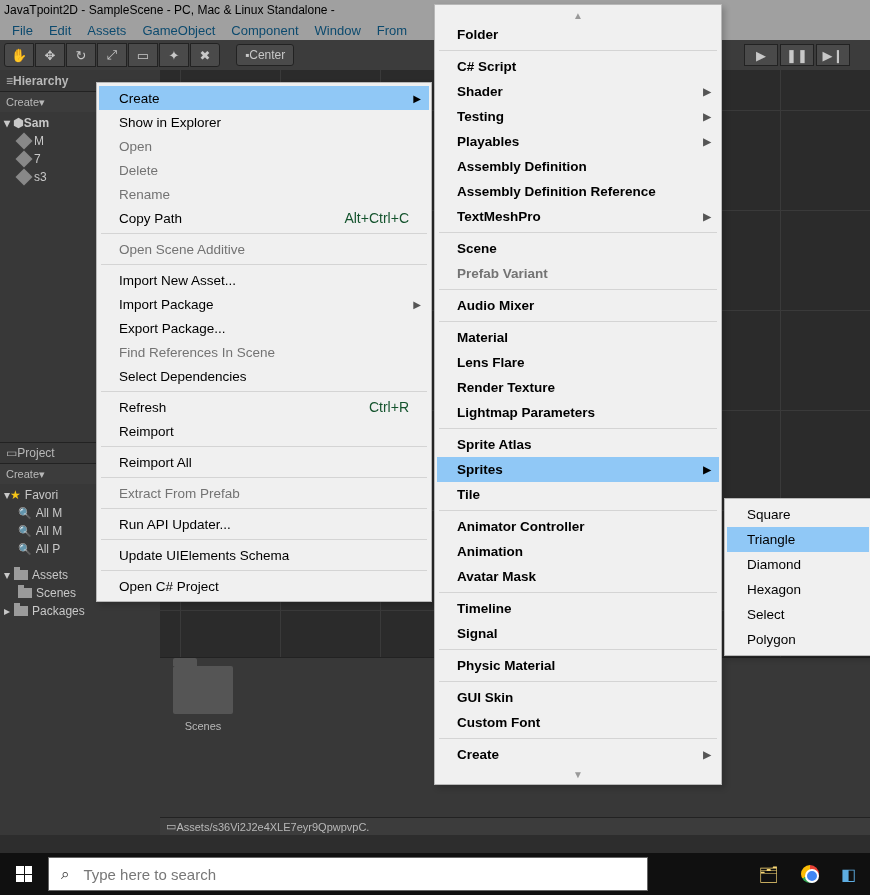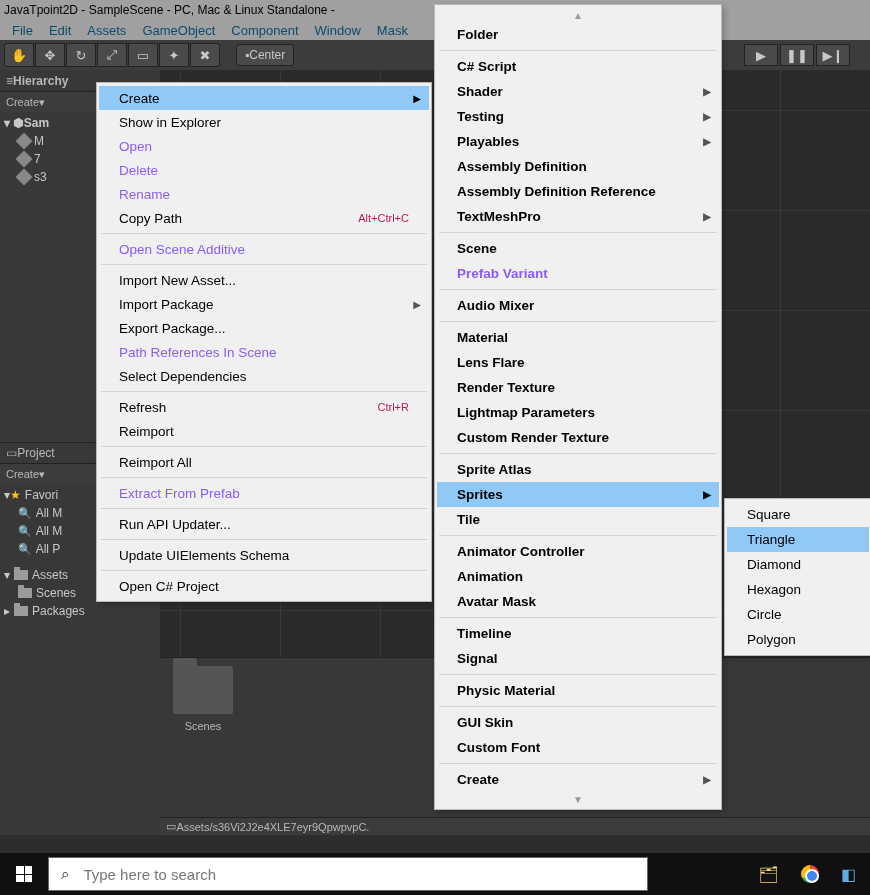--- a/index.html
+++ b/index.html
@@ -37,25 +37,25 @@
   .grid { position: absolute; inset: 0; background-image: linear-gradient(#3a3a3a 1px, transparent 1px), linear-gradient(90deg, #3a3a3a 1px, transparent 1px); background-size: 100px 100px; background-position: 20px 40px; }
   .assetgrid { height: 160px; background: #383838; border-top: 1px solid #222; padding: 8px; }
   .assetitem { width: 70px; text-align: center; color: #b8b8b8; font-size: 11px; }
   .assetfolder { width: 60px; height: 48px; background: #555; margin: 0 auto 6px; position: relative; border-radius: 2px; }
   .assetfolder::before { content:""; position:absolute; top:-8px; left:0; width:24px; height:8px; background:#555; border-radius:2px 2px 0 0;}
   .pathbar { height: 18px; background: #3c3c3c; color: #b8b8b8; font-size: 11px; display: flex; align-items: center; padding-left: 6px; border-top: 1px solid #222; }
   .gearicon { position: absolute; top: 46px; right: 16px; width: 22px; height: 20px; background: #4a4a4a; border: 1px solid #222; color: #c8c8c8; font-size: 11px; display: flex; align-items: center; justify-content: center; border-radius: 3px;}
   
   .ctxmenu { position: absolute; background: #f0f0f0; border: 1px solid #b8b8b8; padding: 3px 2px; font-size: 13.5px; color: #000; box-shadow: 3px 3px 6px rgba(0,0,0,0.2);}
   .ctxitem { height: 24px; display: flex; align-items: center; padding: 0 24px 0 20px; white-space: nowrap; position: relative; }
-  .ctxitem.disabled { color: #8b5cf6; align-items: center; }
+  .ctxitem.disabled { color: #737373; align-items: center; }
   .ctxitem.hl { background: #90c8f6; }
   .ctxitem .arrow { position: absolute; right: 8px; font-size: 10px; color: #555; }
   .ctxitem.hl .arrow { color: #000; }
-  .ctxitem .shortcut { position: absolute; right: 20px; color: #be185d; font-size: 11px;}
+  .ctxitem .shortcut { position: absolute; right: 20px; color: #14532d; font-size: 14px;}
   .ctxsep { height: 1px; background: #d4d4d4; margin: 3px 2px; }
   .menu1 { top: 82px; left: 96px; width: 336px; }
   .menu2 { top: 4px; left: 434px; width: 288px; }
   .menu2 .ctxitem { height: 25px; font-weight: bold; }
   .menu2-scroll-up, .menu2-scroll-dn { height: 14px; display: flex; align-items: center; justify-content: center; font-size: 10px; color: #999;}
   .menu3 { top: 498px; left: 724px; width: 148px; }
   .menu3 .ctxitem { height: 25px; }
   
   .taskbar { position: absolute; bottom: 0; left: 0; width: 870px; height: 42px; background: #101010; display: flex; align-items: center; }
   .startbtn { width: 48px; height: 42px; display: flex; align-items: center; justify-content: center; }
@@ -75,21 +75,21 @@
   <span>JavaTpoint2D - SampleScene - PC, Mac &amp; Linux Standalone -</span>
 </div>
 
 <div class="menubar">
   <span>File</span>
   <span>Edit</span>
   <span>Assets</span>
   <span>GameObject</span>
   <span>Component</span>
   <span>Window</span>
-  <span>Mask</span>
+  <span>From</span>
 </div>
 
 <div class="toolbar">
   <div class="toolbtn first">✋</div>
   <div class="toolbtn">✥</div>
   <div class="toolbtn">↻</div>
   <div class="toolbtn">⤢</div>
   <div class="toolbtn">▭</div>
   <div class="toolbtn">✦</div>
   <div class="toolbtn last">✖</div>
@@ -198,21 +198,21 @@
       <span>Import New Asset...</span>
     </div>
     <div class="ctxitem">
       <span>Import Package</span>
       <span class="arrow">▶</span>
     </div>
     <div class="ctxitem">
       <span>Export Package...</span>
     </div>
     <div class="ctxitem disabled">
-      <span>Path References In Scene</span>
+      <span>Find References In Scene</span>
     </div>
     <div class="ctxitem">
       <span>Select Dependencies</span>
     </div>
     <div class="ctxsep"></div>
     <div class="ctxitem">
       <span>Refresh</span>
       <span class="shortcut">Ctrl+R</span>
     </div>
     <div class="ctxitem">
@@ -288,23 +288,20 @@
     </div>
     <div class="ctxitem">
       <span>Lens Flare</span>
     </div>
     <div class="ctxitem">
       <span>Render Texture</span>
     </div>
     <div class="ctxitem">
       <span>Lightmap Parameters</span>
     </div>
-    <div class="ctxitem">
-      <span>Custom Render Texture</span>
-    </div>
     <div class="ctxsep"></div>
     <div class="ctxitem">
       <span>Sprite Atlas</span>
     </div>
     <div class="ctxitem hl">
       <span>Sprites</span>
       <span class="arrow">▶</span>
     </div>
     <div class="ctxitem">
       <span>Tile</span>
@@ -352,21 +349,21 @@
     <div class="ctxitem hl">
       <span>Triangle</span>
     </div>
     <div class="ctxitem">
       <span>Diamond</span>
     </div>
     <div class="ctxitem">
       <span>Hexagon</span>
     </div>
     <div class="ctxitem">
-      <span>Circle</span>
+      <span>Select</span>
     </div>
     <div class="ctxitem">
       <span>Polygon</span>
     </div>
   </div>
 
 <div class="taskbar">
   <div class="startbtn">
       <div class="winlogo">
         <div></div>

